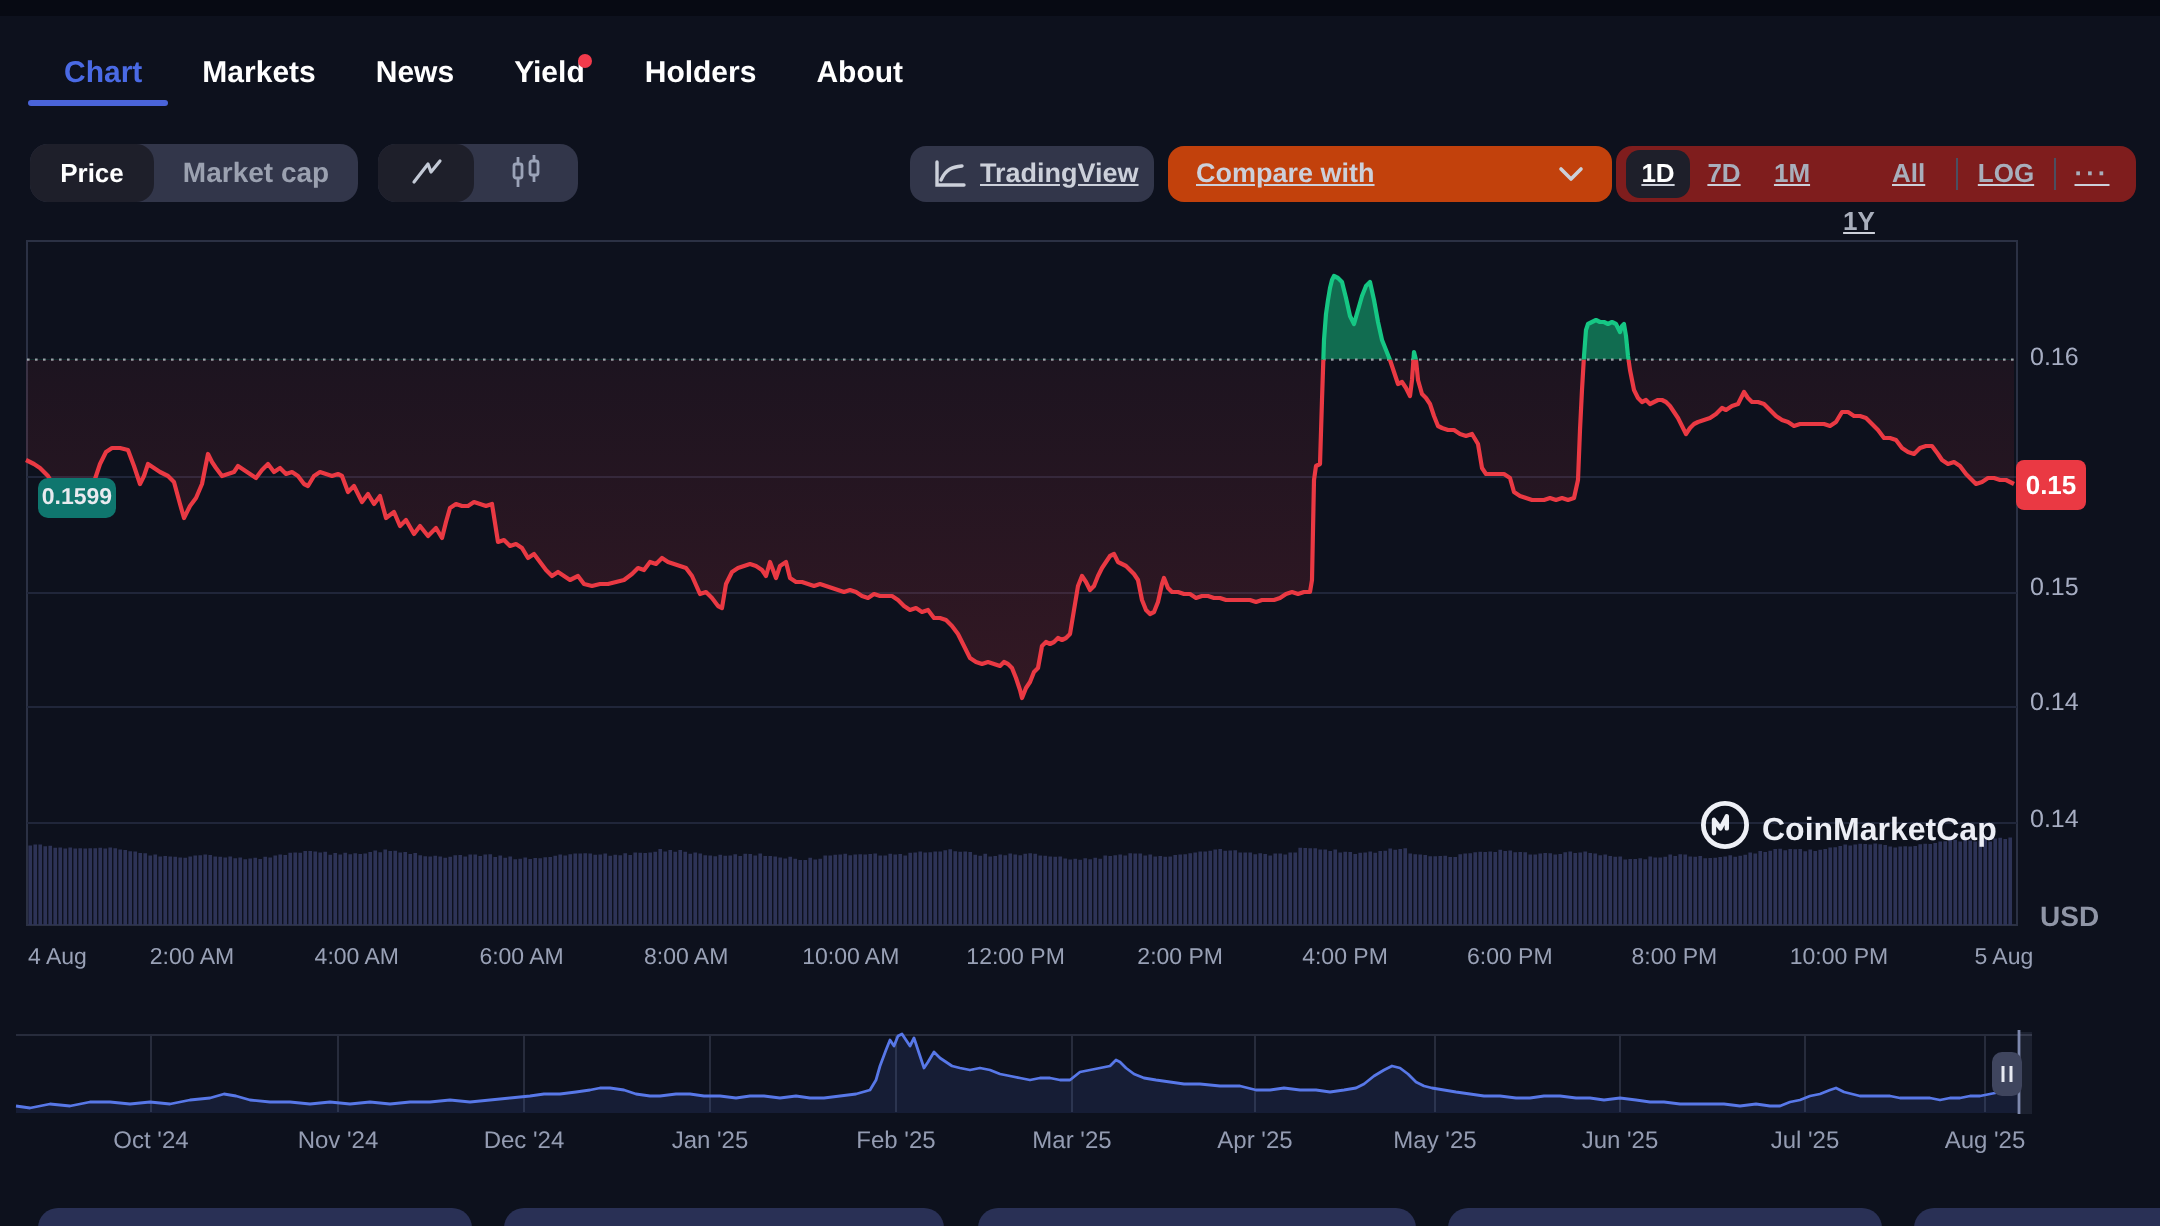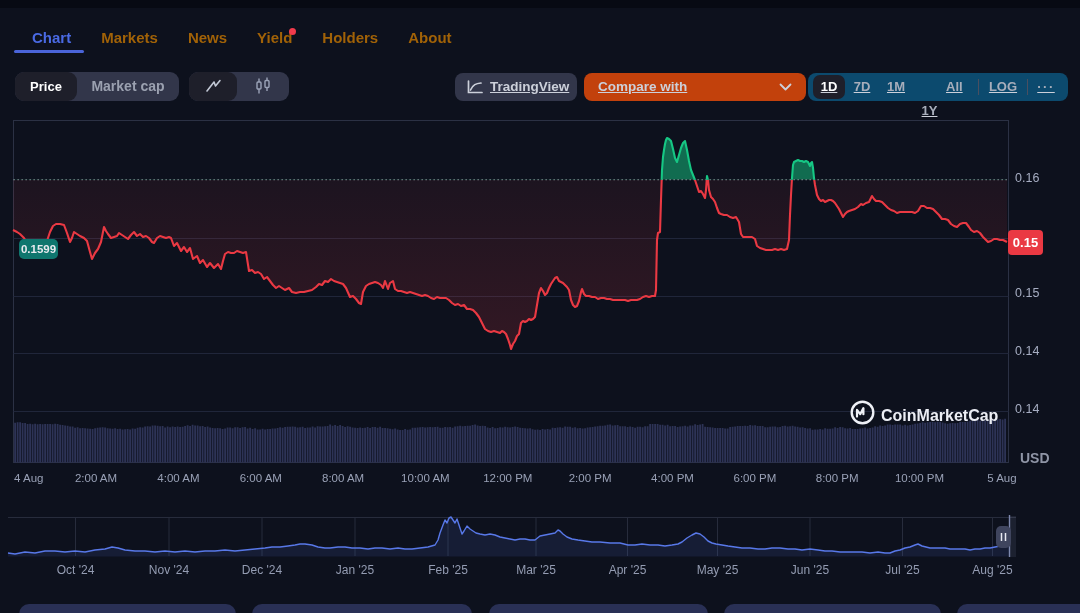--- a/index.html
+++ b/index.html
@@ -1,20 +1,20 @@
 <!DOCTYPE html>
 <html><head><meta charset="utf-8">
 <style>
   * { margin:0; padding:0; box-sizing:border-box; }
   html,body { width:1080px; height:613px; background:#0d111d; overflow:hidden;
     font-family:"Liberation Sans", sans-serif; -webkit-font-smoothing:antialiased; }
   .abs { position:absolute; }
   .tabs { position:absolute; left:0; top:28px; width:1080px; height:18px;
-    display:flex; align-items:center; padding-left:32px; gap:30px; }
-  .tab { color:#a16207; font-size:15px; font-weight:bold; position:relative; }
+    display:flex; padding-left:32px; gap:30px; }
+  .tab { color:#ffffff; font-size:15px; font-weight:bold; position:relative; }
   .tab.act { color:#4a6ae4; }
   .underline { position:absolute; left:14px; top:50px; width:70px; height:3px;
     background:#4a64d9; border-radius:2px; }
   .reddot { position:absolute; right:-4px; top:-1px; width:7px; height:7px;
     border-radius:50%; background:#f13b4c; }
   .seg { position:absolute; top:71.5px; height:29px; background:#32364a;
     border-radius:9px; display:flex; align-items:center; }
   .seg .on { background:#1e1f2a; border-radius:9px; height:29px; display:flex;
     align-items:center; justify-content:center; color:#fff; }
   .seg .off { display:flex; align-items:center; justify-content:center; color:#9ba1b0; }
@@ -81,21 +81,21 @@
   <span>TradingView</span>
 </div>
 
 <div class="btn" style="left:584px;width:222px;background:#c2410c;padding:0 14px;justify-content:space-between;">
   <span>Compare with</span>
   <svg width="13" height="8" viewBox="0 0 13 8">
       <path d="M1.5 1.5 L6.5 6.5 L11.5 1.5" stroke="#ccd0da" stroke-width="1.8" fill="none" stroke-linecap="round" stroke-linejoin="round"></path>
     </svg>
 </div>
 
-<div class="btn" style="left:808px;width:260px;background:#0c4a6e;padding:0 4px;">
+<div class="btn" style="left:808px;width:260px;background:#7f1d1d;padding:0 4px;">
   <div style="background:#1e1f2a;border-radius:7px;height:24px;width:32px;display:flex;align-items:center;justify-content:center;color:#fff;font-size:13px;font-weight:bold;margin-left:1px;">1D</div>
   <div class="rngitem" style="width:34px;text-align:center;">7D</div>
   <div class="rngitem" style="width:34px;text-align:center;">1M</div>
   <div class="rngitem" style="width:33px;text-align:center;margin-top:48px;">1Y</div>
   <div class="rngitem" style="width:32px;text-align:left;">All</div>
   <div style="width:1px;height:16px;background:#4a4f60;"></div>
   <div class="rngitem" style="width:48px;text-align:center;">LOG</div>
   <div style="width:1px;height:16px;background:#4a4f60;"></div>
   <div class="rngitem" style="width:36px;text-align:center;letter-spacing:1.5px;">···</div>
 </div>

